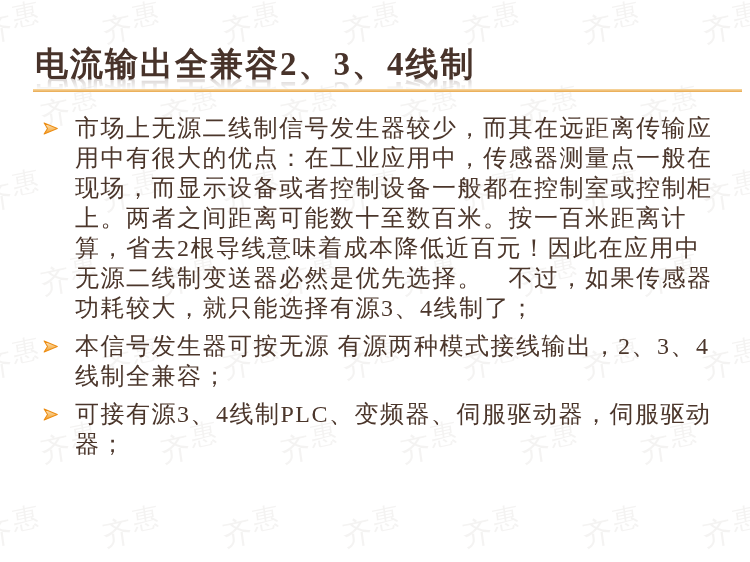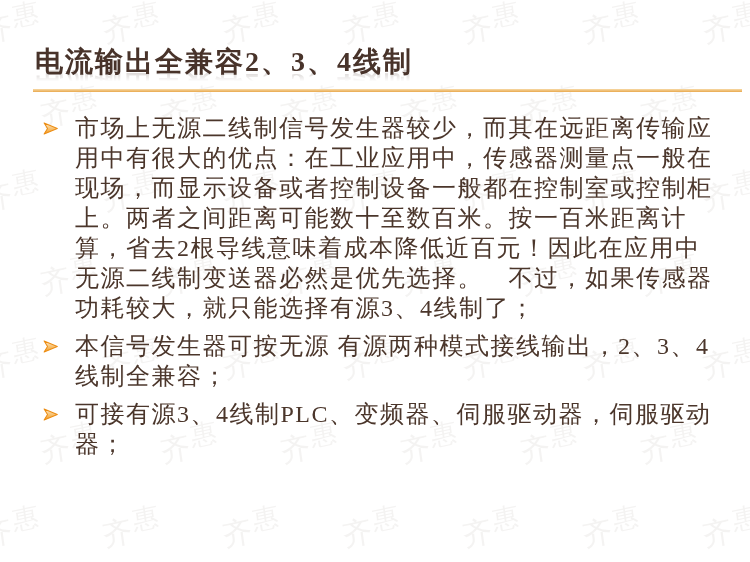--- a/index.html
+++ b/index.html
@@ -33,21 +33,21 @@
     letter-spacing:2px;
     user-select:none;
   }
   .wm span{display:inline-block;}
   .wm span.hi{transform:translateY(-10px);font-size:26px;}
   
   .header{position:absolute;left:35px;top:46px;z-index:2;}
   .title{
     margin:0;
     display:inline-block;
-    font-size:28px;
+    font-size:33px;
     line-height:1.15;
     font-weight:bold;
     letter-spacing:2px;
     color:var(--title-text);
     -webkit-box-reflect: below -11px linear-gradient(transparent 55%, rgba(0,0,0,0.33) 100%);
   }
   .title-rule{
     position:absolute;
     left:33px;top:89px;
     width:709px;height:3px;

